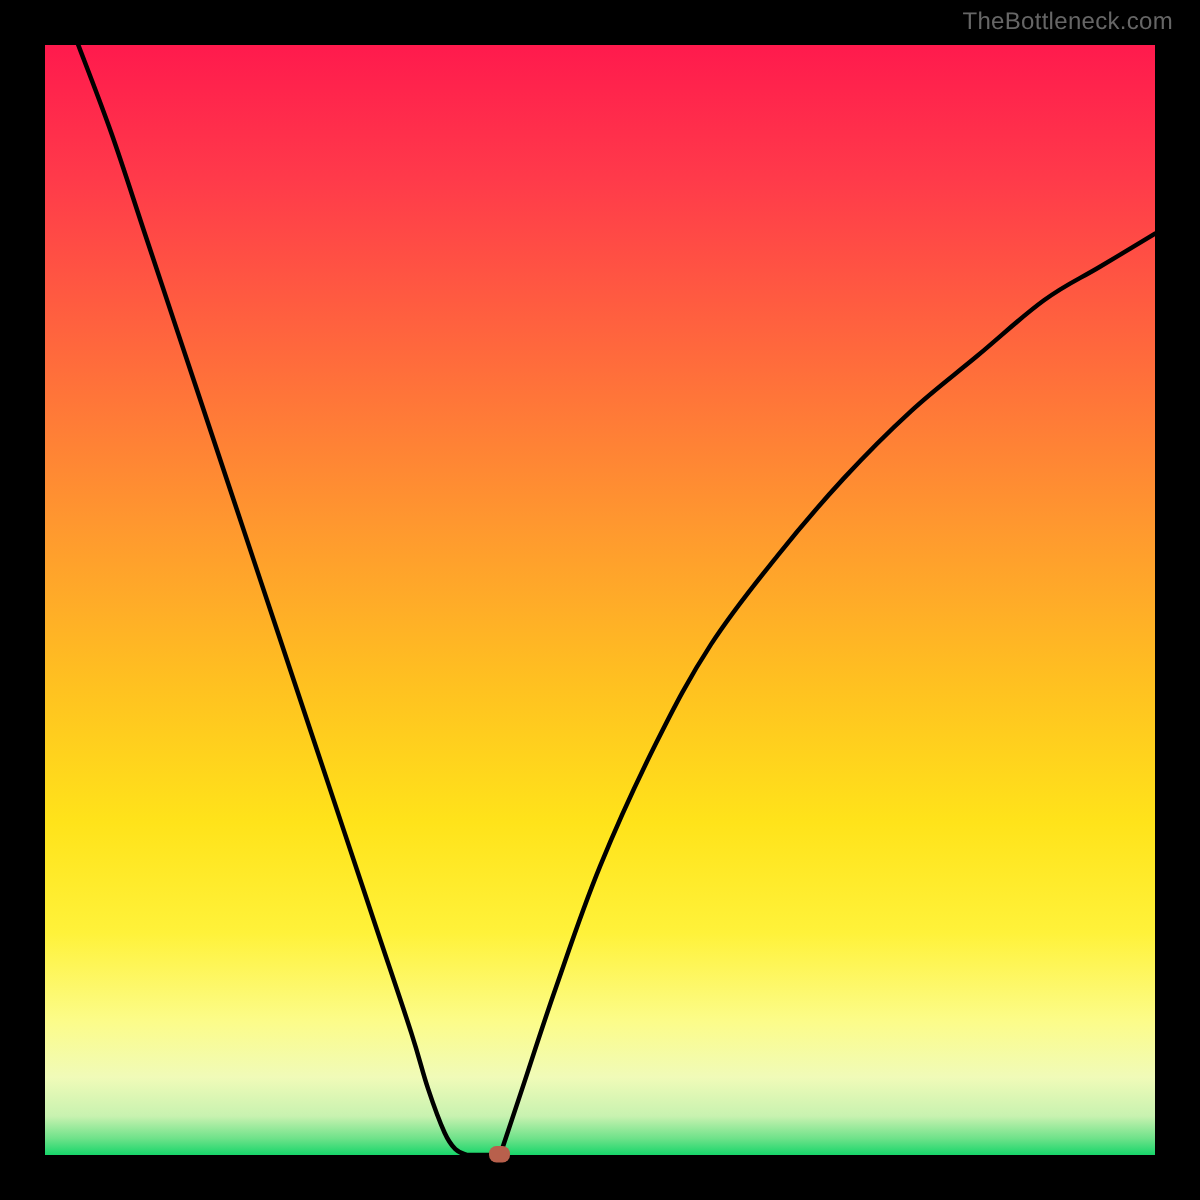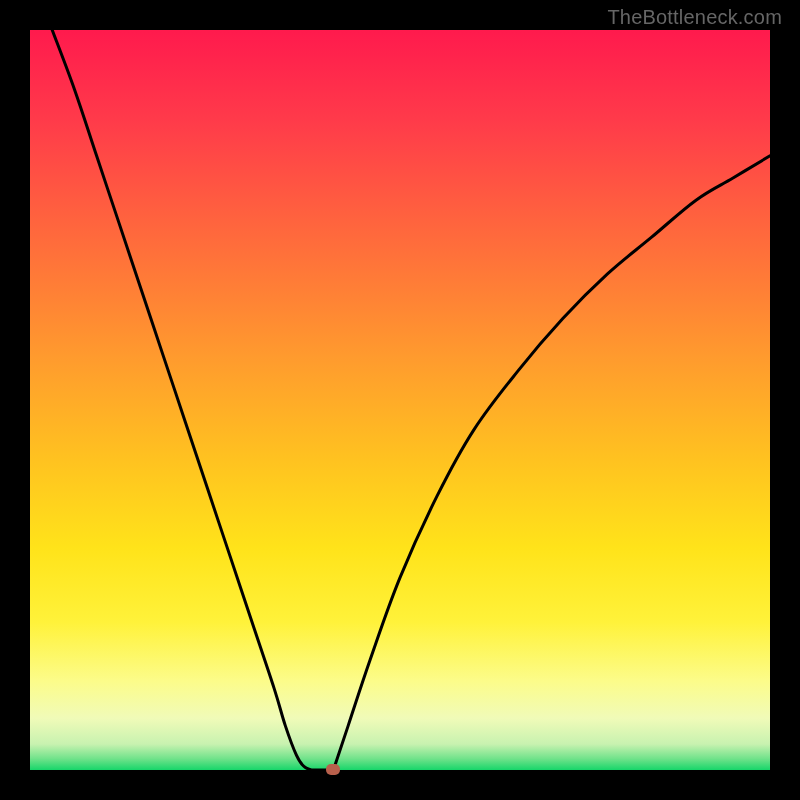--- a/index.html
+++ b/index.html
@@ -15,21 +15,21 @@
     position: relative;
     width: 800px;
     height: 800px;
     background: #000;
   }
   .watermark {
     position: absolute;
     top: 6px;
     right: 18px;
     color: #666;
-    font-size: 20px;
+    font-size: 16px;
     font-weight: 500;
     letter-spacing: 0.2px;
     user-select: none;
   }
   .plot {
     position: absolute;
     left: 30px;
     top: 30px;
     width: 740px;
     height: 740px;

